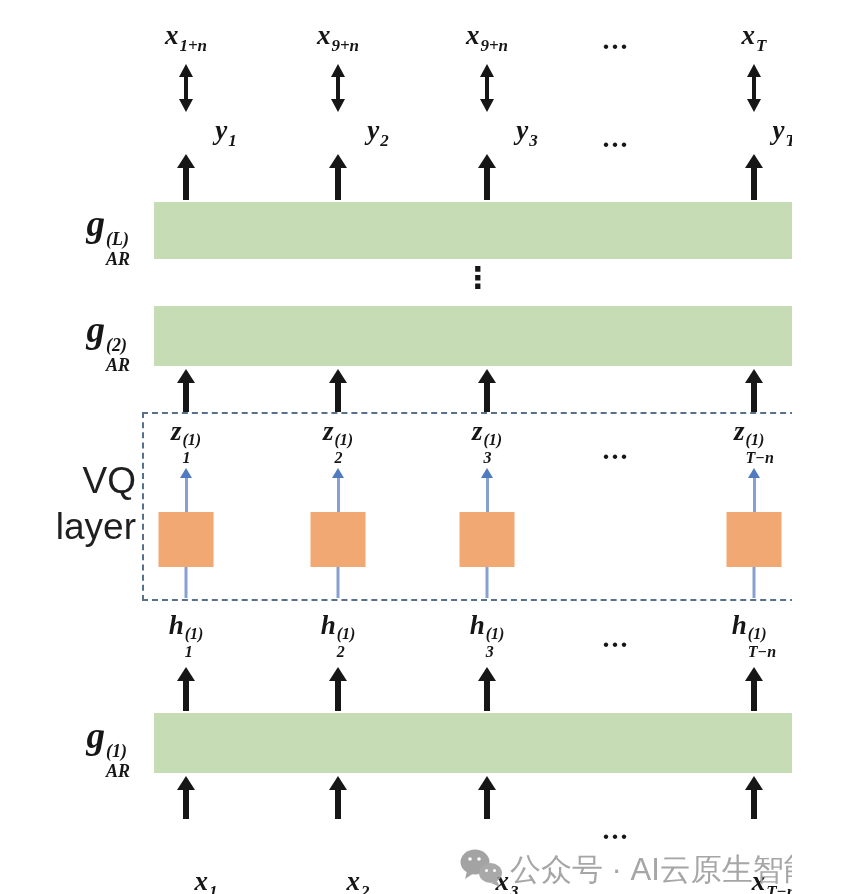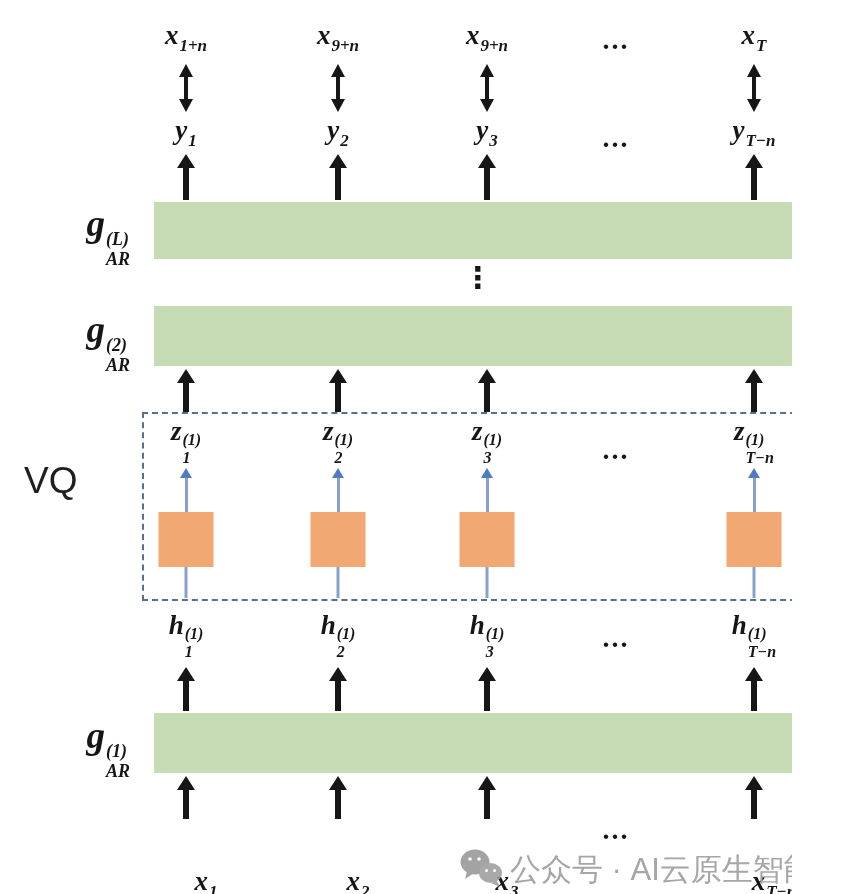--- a/index.html
+++ b/index.html
@@ -8,21 +8,21 @@
 
   
   .c1{left:186px;} .c2{left:338px;} .c3{left:487px;} .cd{left:616px;} .c4{left:754px;}
 
   
   .mlabel{position:absolute;transform:translateX(-50%);white-space:nowrap;
           font-style:italic;font-weight:700;font-size:27px;color:var(--ink);line-height:1;}
   .mlabel .sub{font-size:17px;vertical-align:-7px;margin-left:1px;}
   .stk{display:inline-flex;flex-direction:column;align-items:flex-start;
        font-size:16px;line-height:1.12;vertical-align:-5px;margin-left:1px;}
-  .r-xt{top:22px;} .r-y{top:117px;} .r-z{top:418px;} .r-h{top:612px;} .r-xb{top:868px;margin-left:20px;}
+  .r-xt{top:22px;} .r-y{top:117px;margin-left:40px;} .r-z{top:418px;} .r-h{top:612px;} .r-xb{top:868px;margin-left:20px;}
 
   
   .hdots{position:absolute;transform:translateX(-50%);font-weight:700;font-size:28px;
          color:var(--ink);letter-spacing:2px;line-height:1;}
   
   .vdots{position:absolute;transform:translateX(-50%);font-family:"DejaVu Sans",sans-serif;
          font-weight:700;font-size:30px;color:var(--ink);line-height:1;}
 
   
   .arbar{position:absolute;left:154px;width:664px;background:var(--bar-green);}
@@ -49,21 +49,21 @@
                      border-bottom:13px solid var(--ink);}
   .dblarrow .stem{width:4px;height:22px;background:var(--ink);}
   .dblarrow .head-down{width:0;height:0;border-left:7px solid transparent;border-right:7px solid transparent;
                        border-top:13px solid var(--ink);}
 
   
   .vqbox{position:absolute;left:142px;top:412px;width:684px;height:189px;
          border:2px dashed var(--dash-border);box-sizing:border-box;background:transparent;}
 
   
-  .vqtext{position:absolute;left:24px;top:458px;width:112px;text-align:left;
+  .vqtext{position:absolute;left:24px;top:458px;width:112px;text-align:right;
           font-family:"Liberation Sans","DejaVu Sans",sans-serif;font-size:37px;font-weight:500;
           color:var(--vq-text);line-height:46px;}
 
   
   .vqsq{position:absolute;top:512px;width:55px;height:55px;transform:translateX(-50%);
         background:var(--vq-orange);}
 
   
   .bluearrow{position:absolute;top:468px;transform:translateX(-50%);display:flex;flex-direction:column;align-items:center;}
   .bluearrow .head{width:0;height:0;border-left:6px solid transparent;border-right:6px solid transparent;
@@ -166,20 +166,21 @@
     </div>
   <div class="uparrow a2 c4">
       <div class="head"></div>
       <div class="stem"></div>
     </div>
 
   <div class="vqbox"></div>
 
   <div class="vqtext">
       <div>VQ</div>
+      <div>layer</div>
     </div>
 
   <div class="mlabel c1 r-z"><span>z</span><span class="stk">
         <span>(1)</span>
         <span>1</span>
       </span></div>
   <div class="mlabel c2 r-z"><span>z</span><span class="stk">
         <span>(1)</span>
         <span>2</span>
       </span></div>

